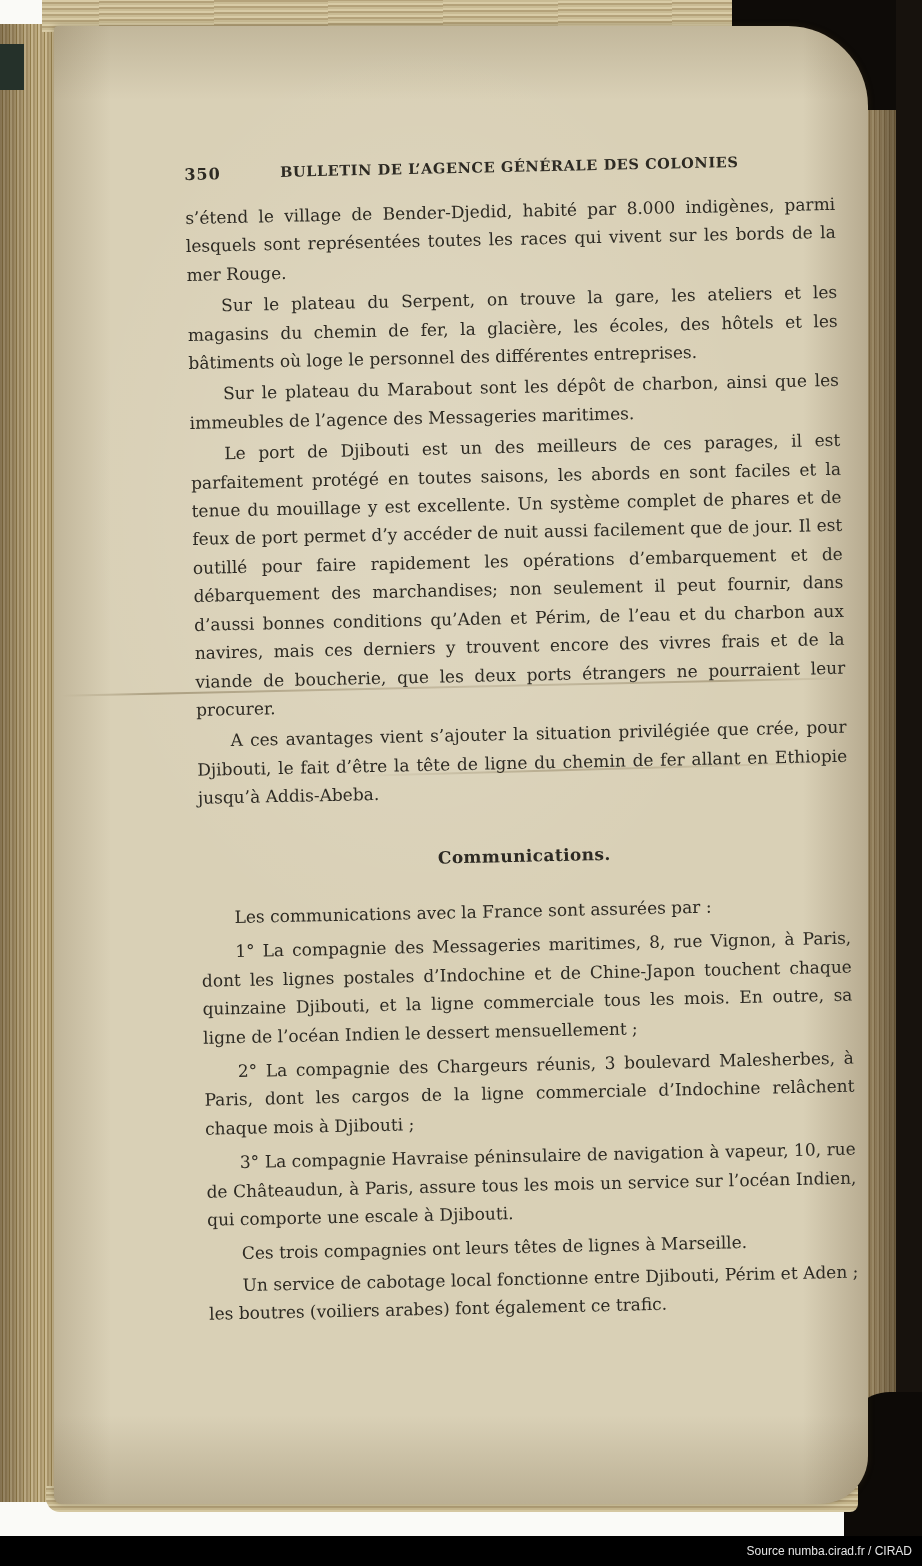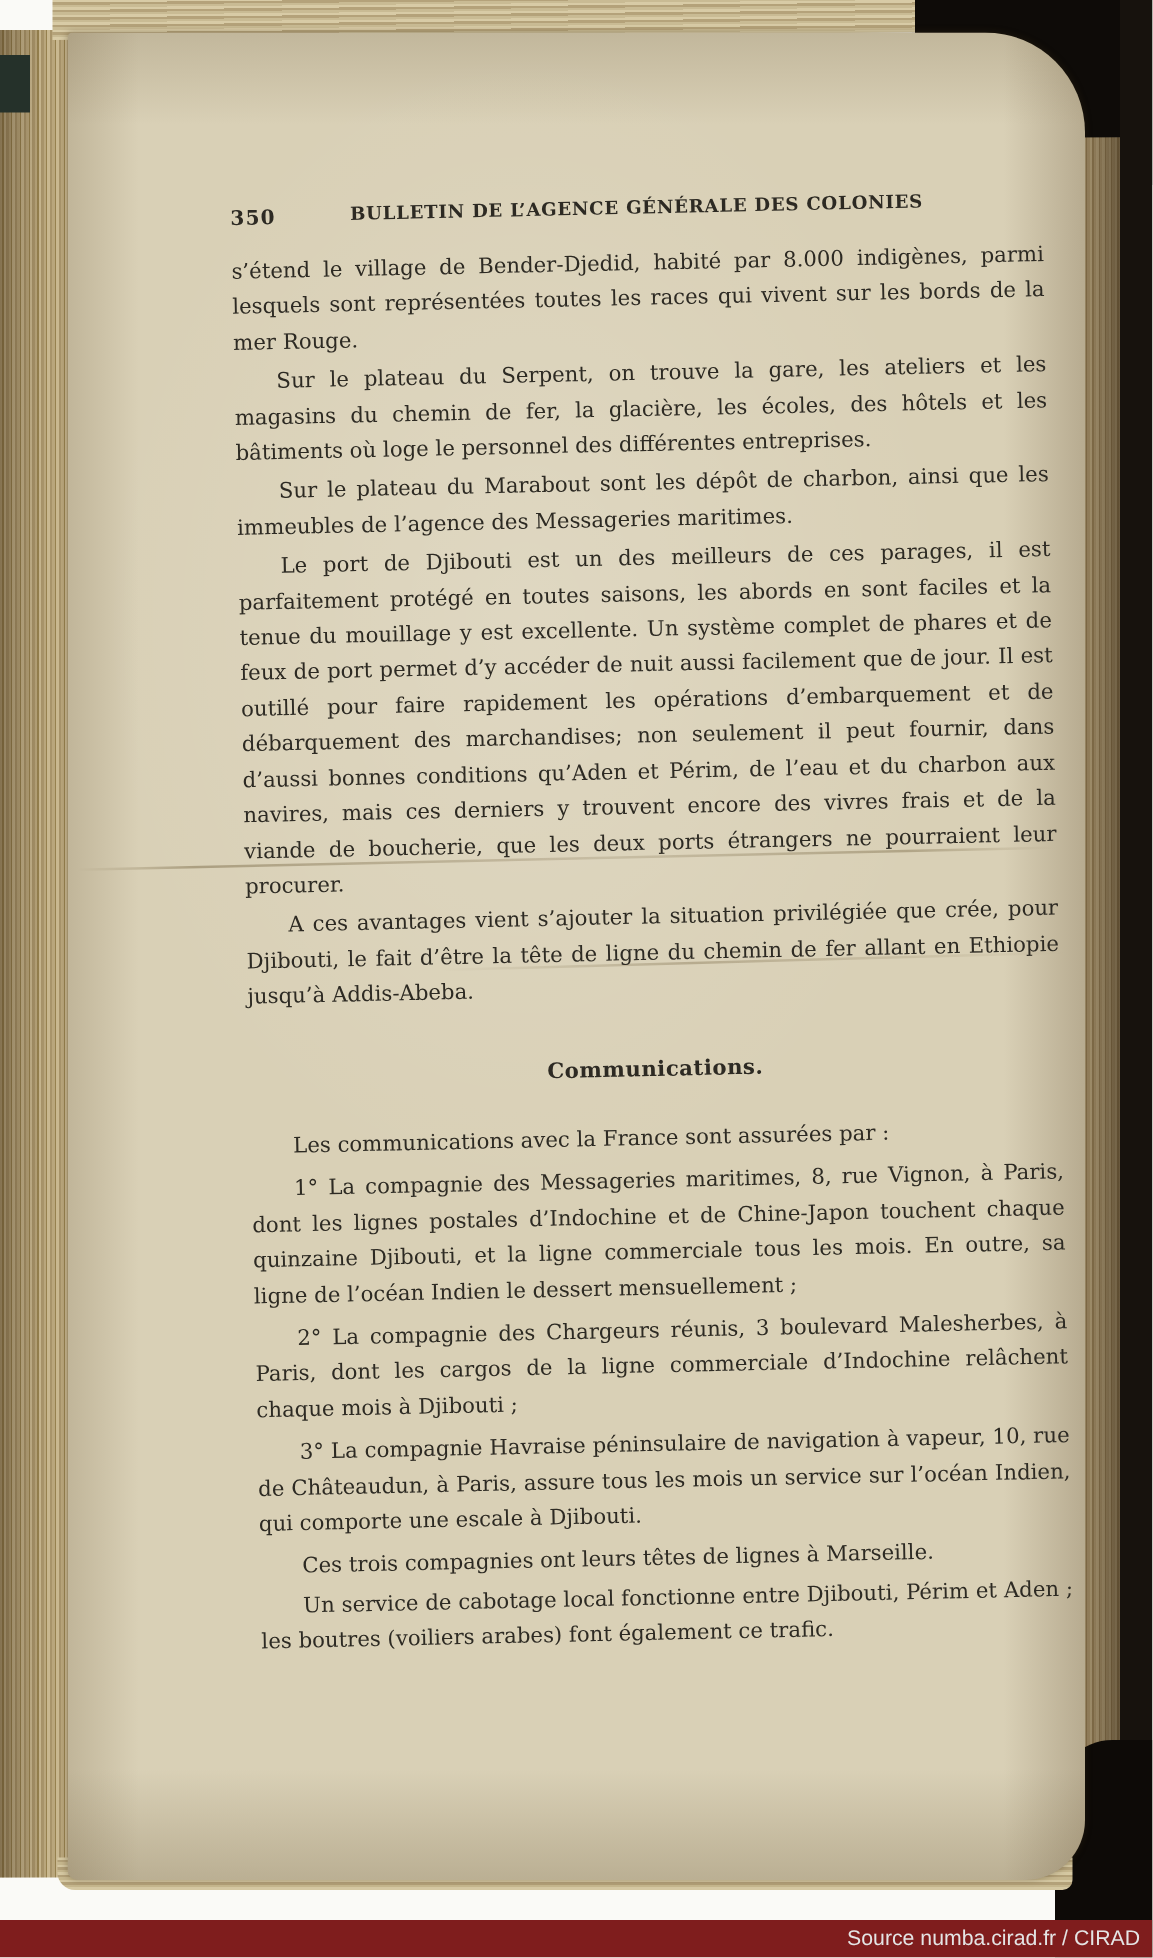--- a/index.html
+++ b/index.html
@@ -104,22 +104,22 @@
   .text-block p.gap { margin-top:6px; }
 
   h3.section {
     text-align:center; font-size:17px; font-weight:700;
     letter-spacing:.4px; margin:36px 0 27px; text-indent:0;
   }
 
   
   .footer-bar {
     position:absolute; left:0; bottom:0; width:100%; height:30px;
-    background:#7f1d1d; color:#e4e4e4;
-    font-family:"Liberation Sans", sans-serif; font-size:17px;
+    background:#000000; color:#e4e4e4;
+    font-family:"Liberation Sans", sans-serif; font-size:12px;
     line-height:30px; text-align:right; box-sizing:border-box; padding-right:10px;
   }
 </style>
 </head>
 <body>
 
 <div class="scan">
 
   <div class="left-edges"></div>
   <div class="corner-patch"></div>

